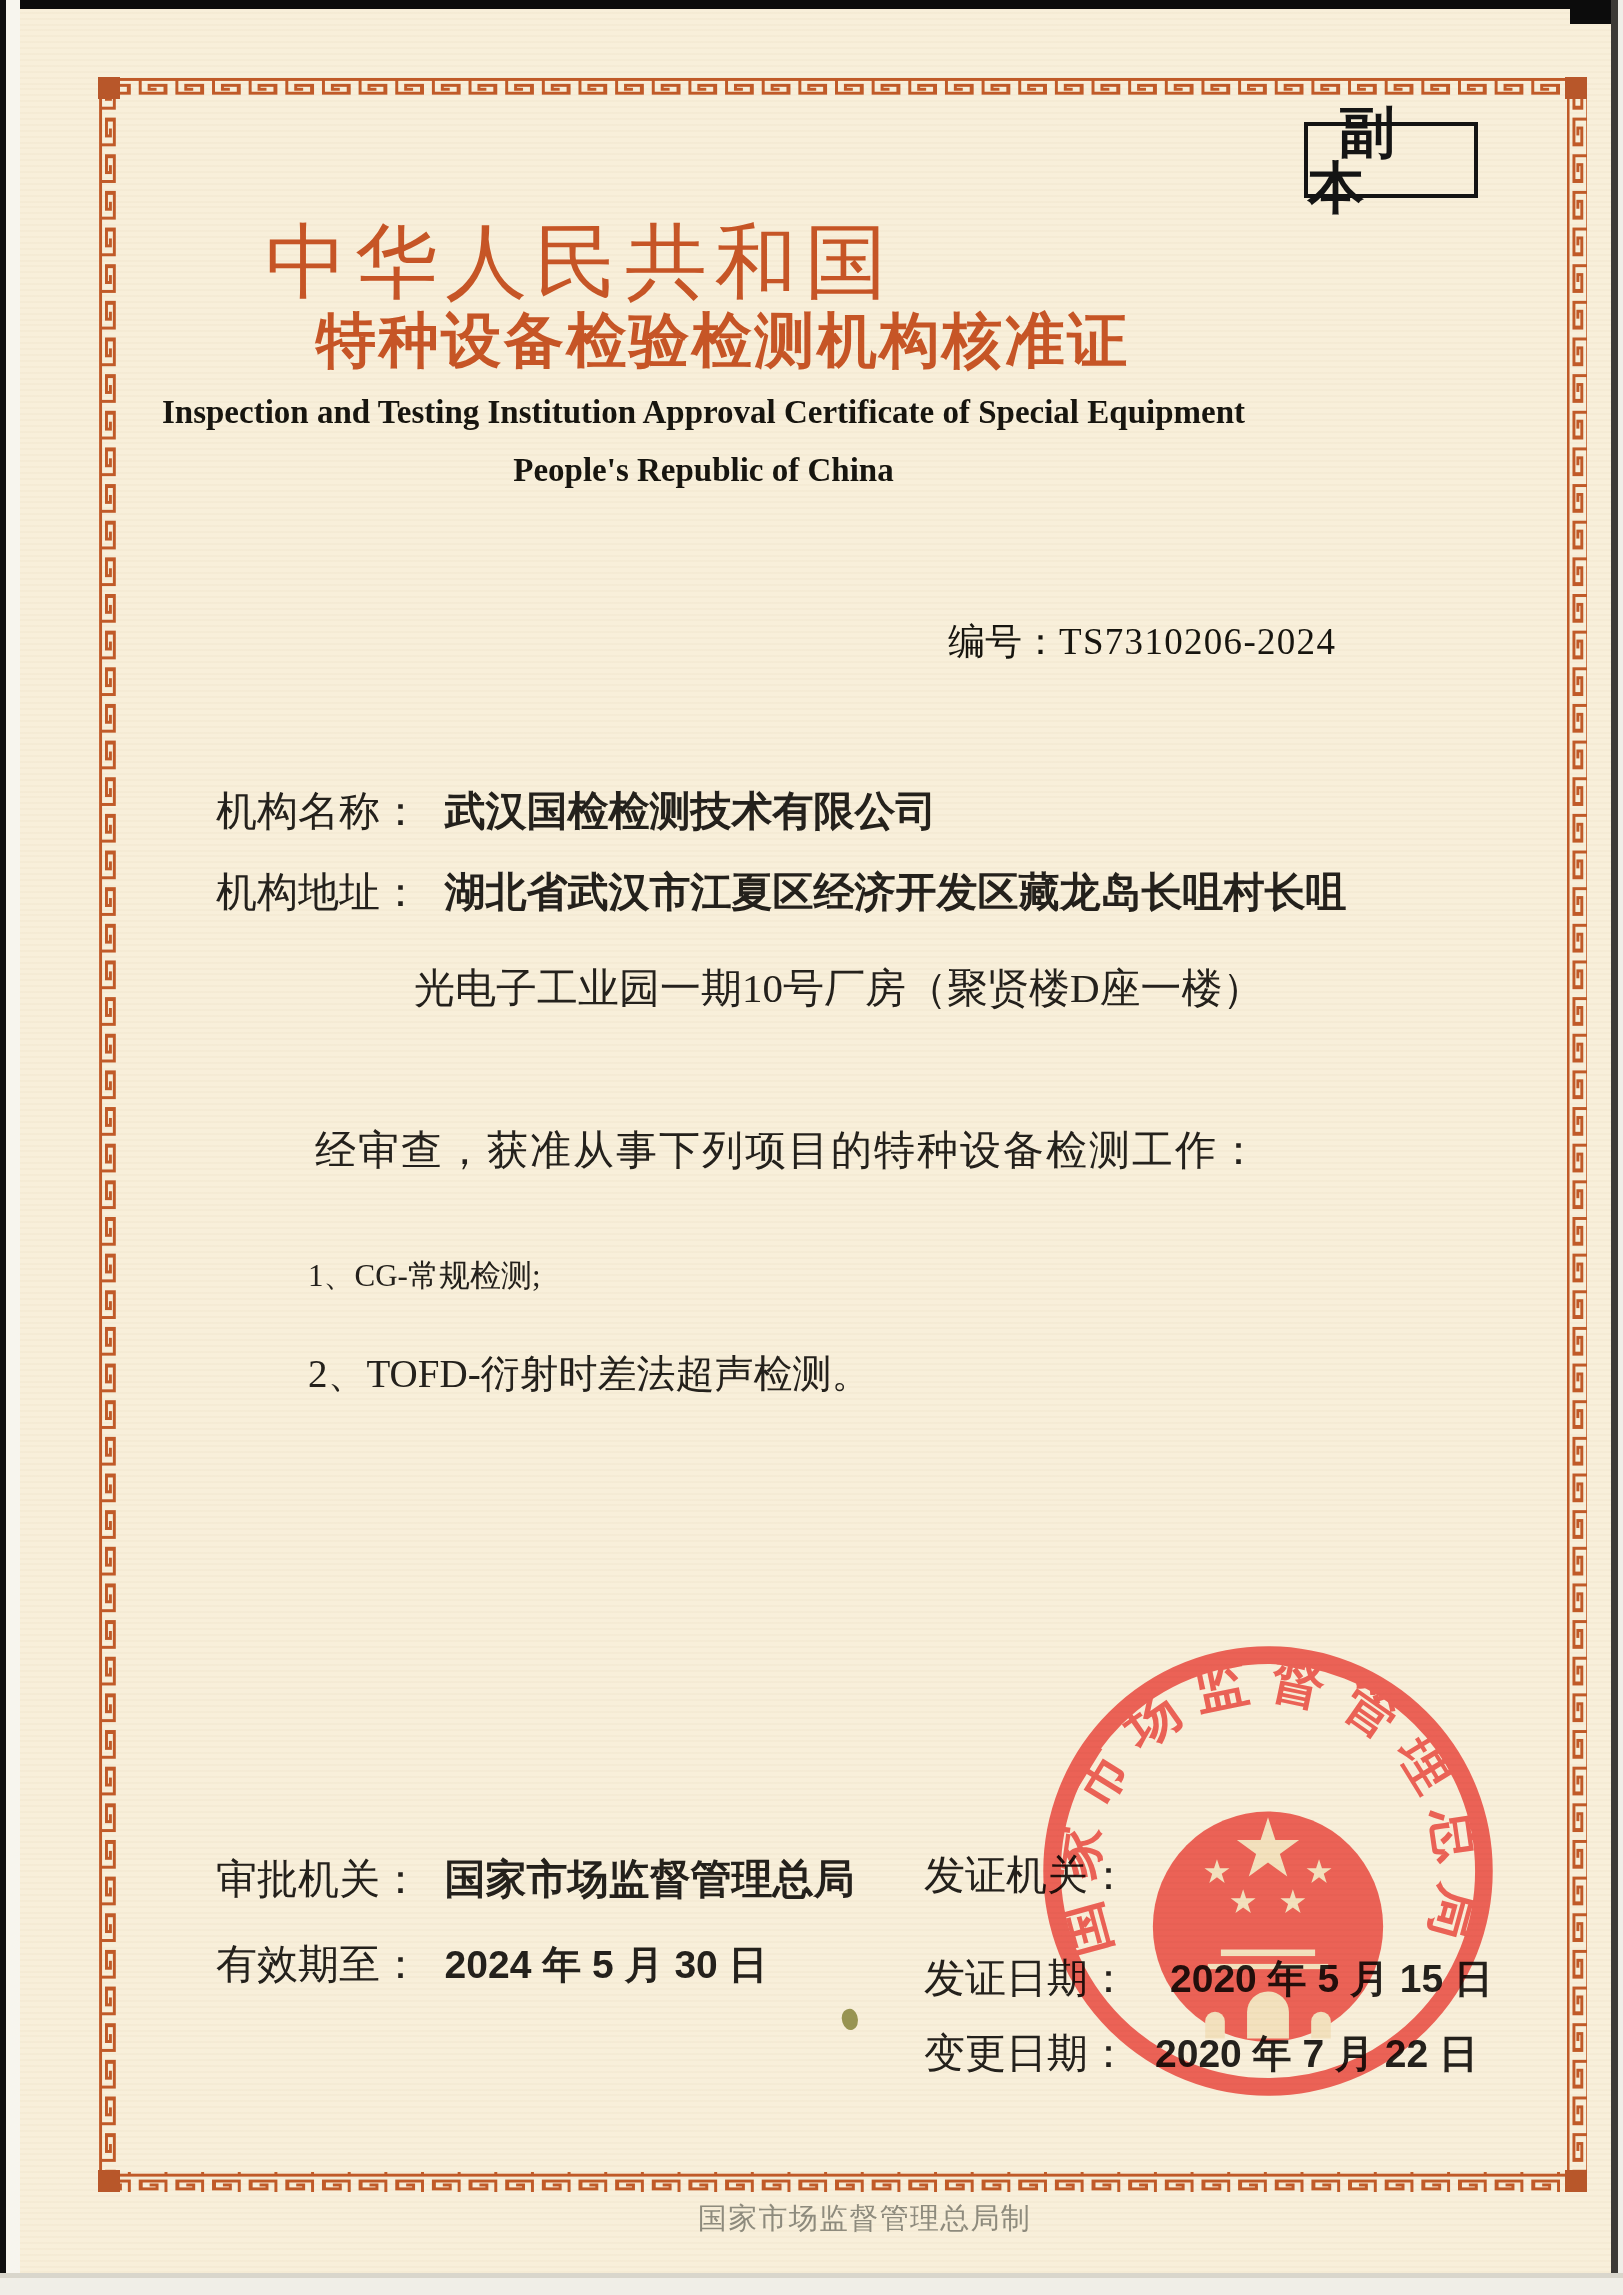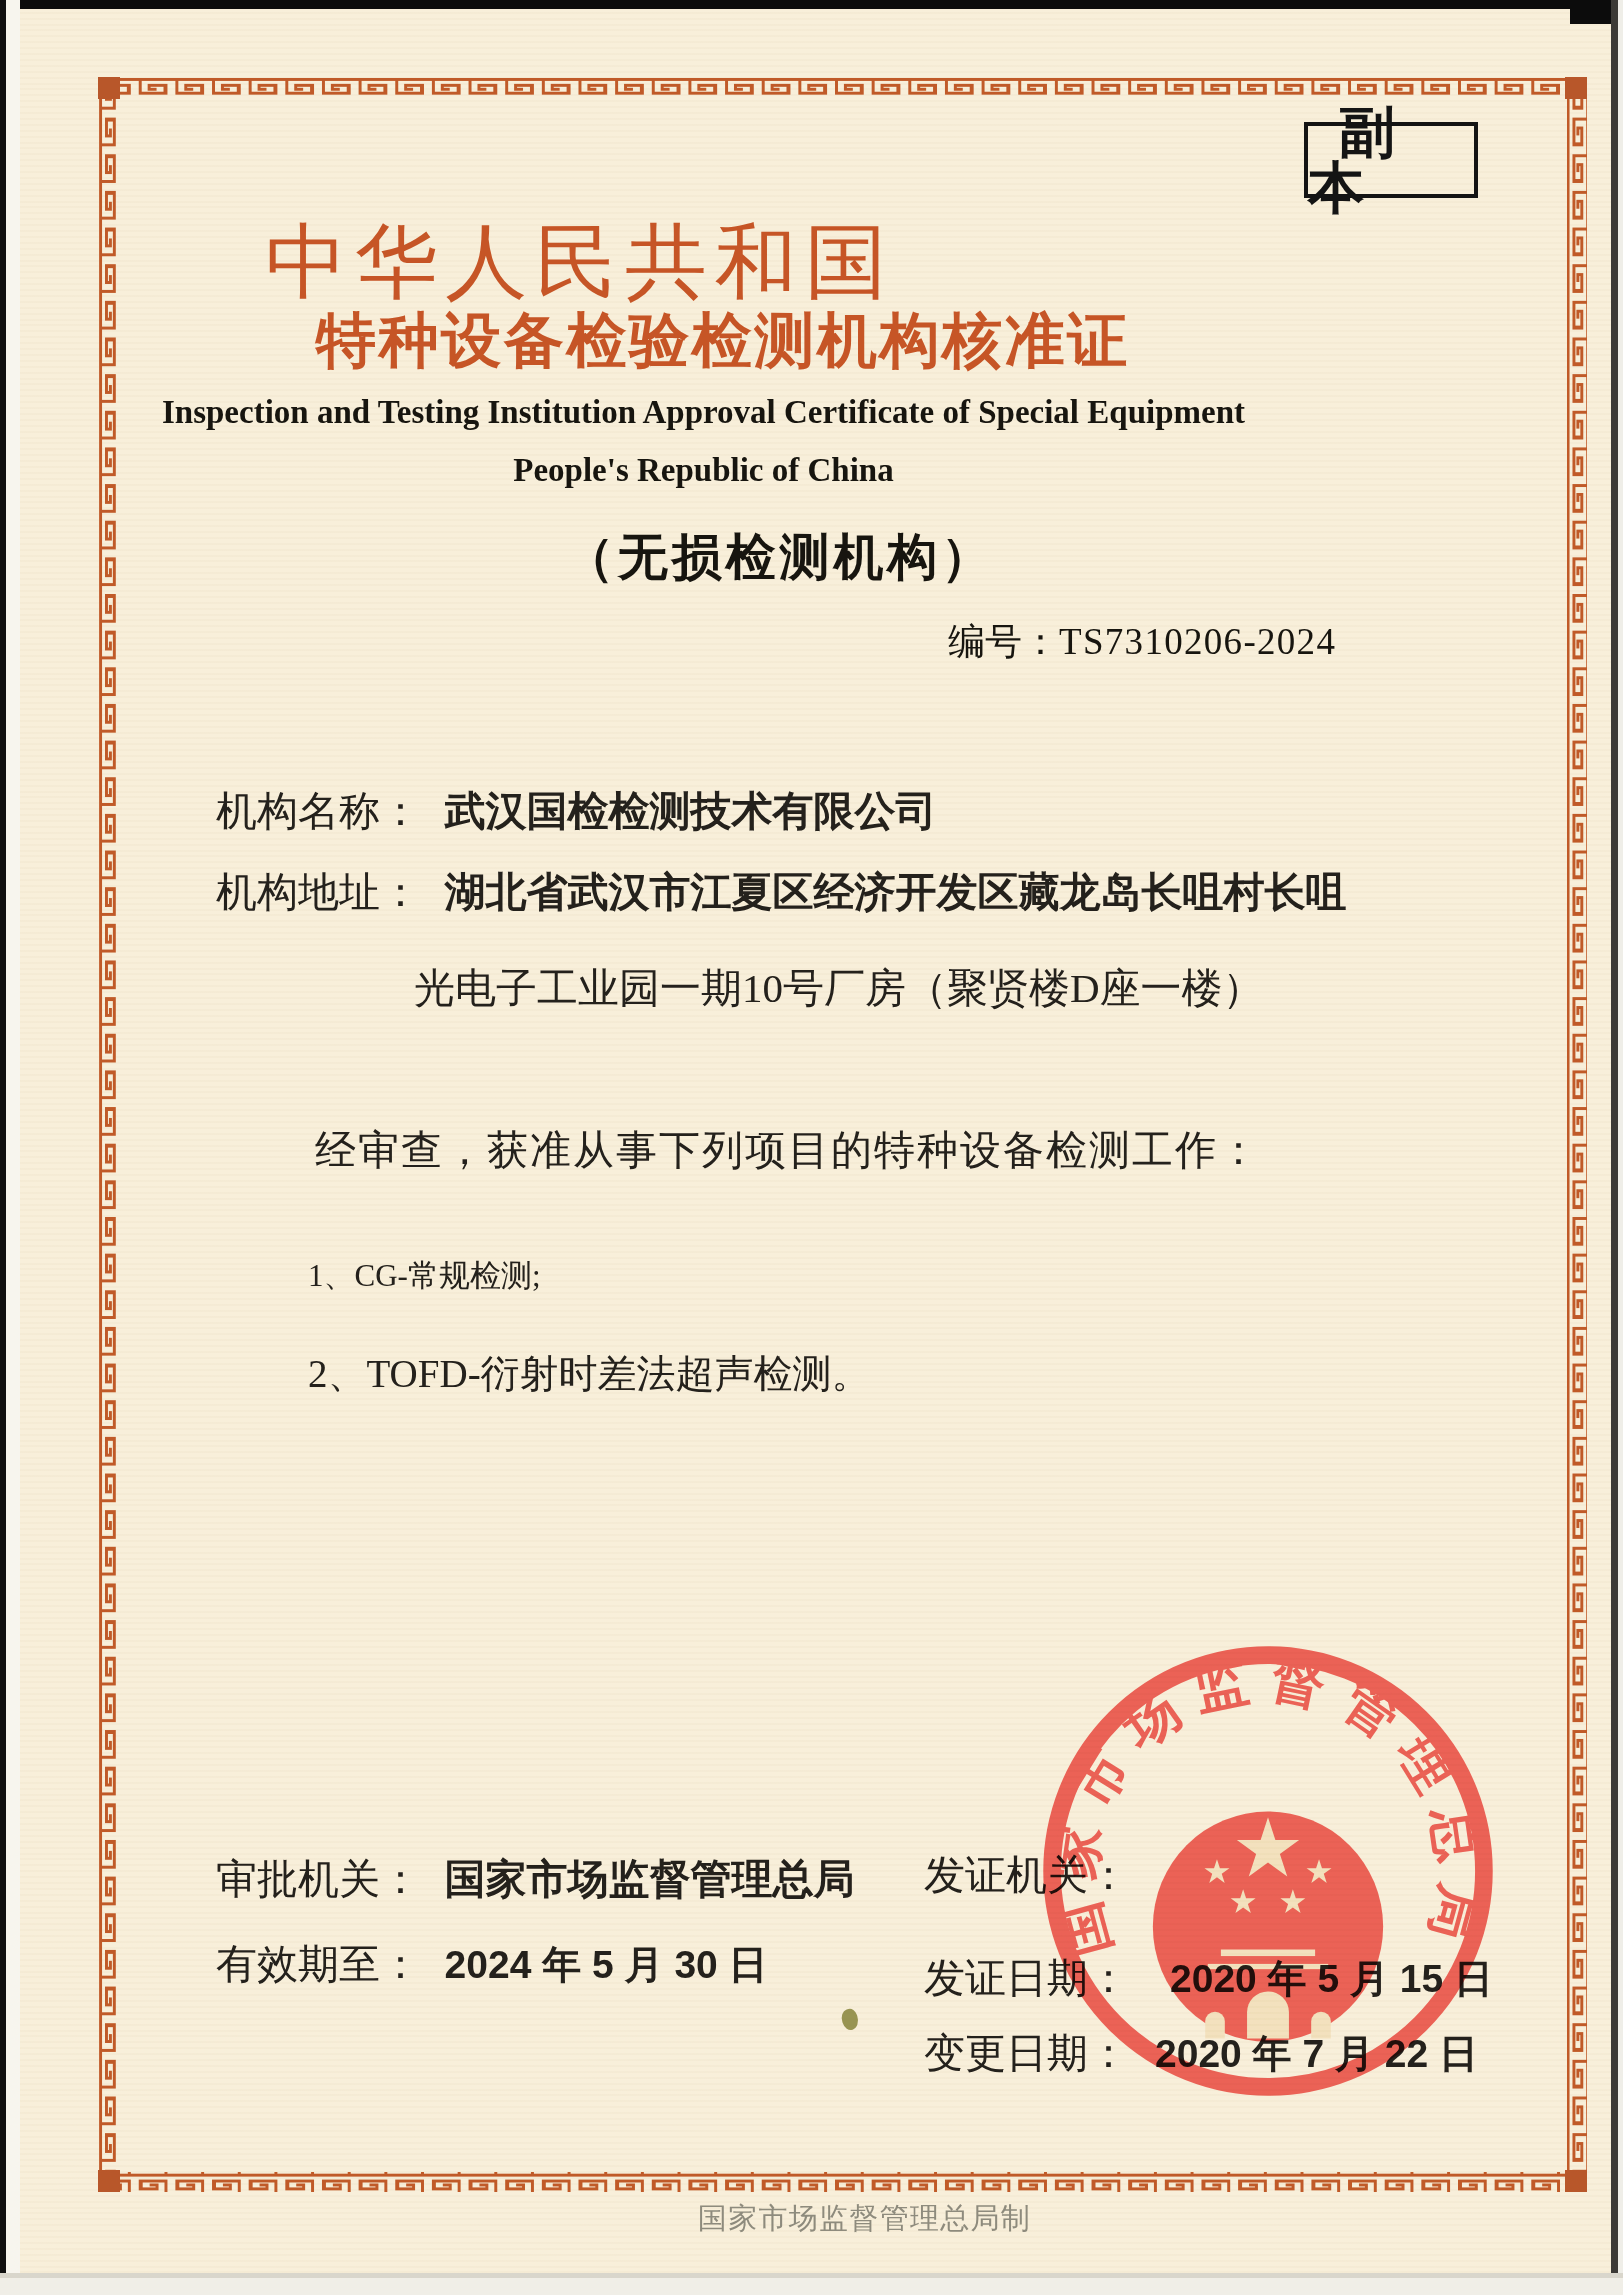--- a/index.html
+++ b/index.html
@@ -121,21 +121,20 @@
   </svg>
 
   <div class="copy-box">
     <span>副本</span>
   </div>
 
   <div class="t-cn1">中华人民共和国</div>
   <div class="t-cn2">特种设备检验检测机构核准证</div>
   <div class="t-en1">Inspection and Testing Institution Approval Certificate of Special Equipment</div>
   <div class="t-en2">People's Republic of China</div>
-  <div class="t-sub">（无损检测机构）</div>
 
   <div class="reg-no">
     <span>编号：</span><span class="value">TS7310206-2024</span>
   </div>
 
   <div class="line org-name">
     <span>机构名称：</span><span class="value">武汉国检检测技术有限公司</span>
   </div>
   <div class="line org-addr1">
     <span>机构地址：</span><span class="value">湖北省武汉市江夏区经济开发区藏龙岛长咀村长咀</span>

